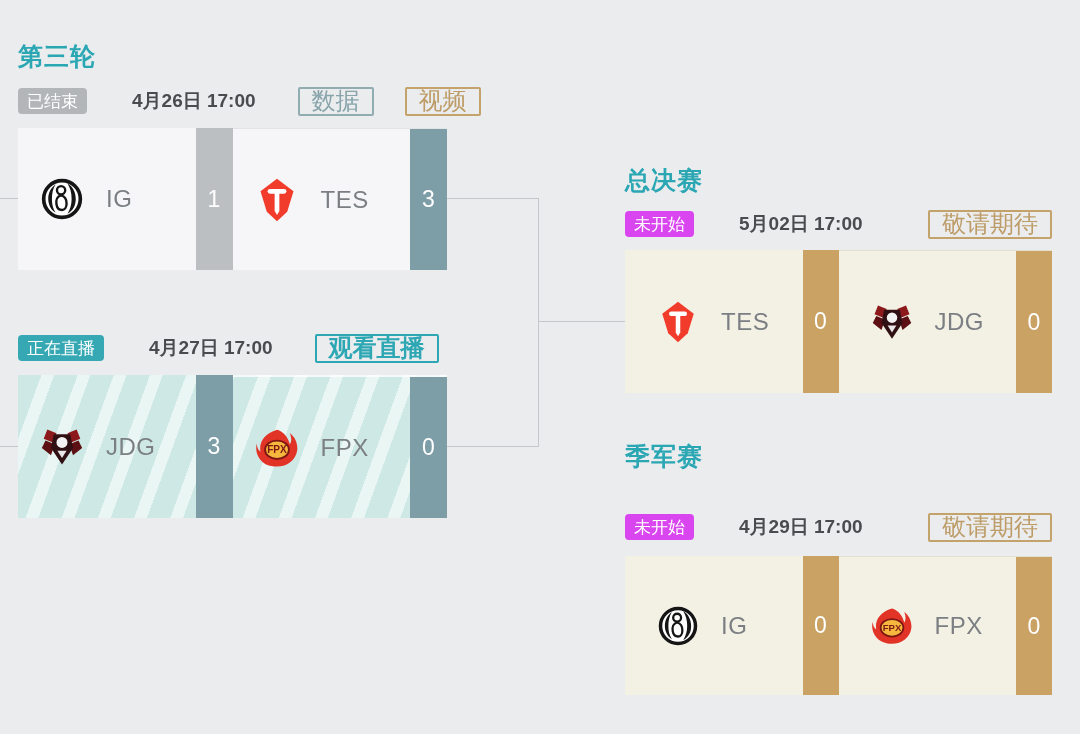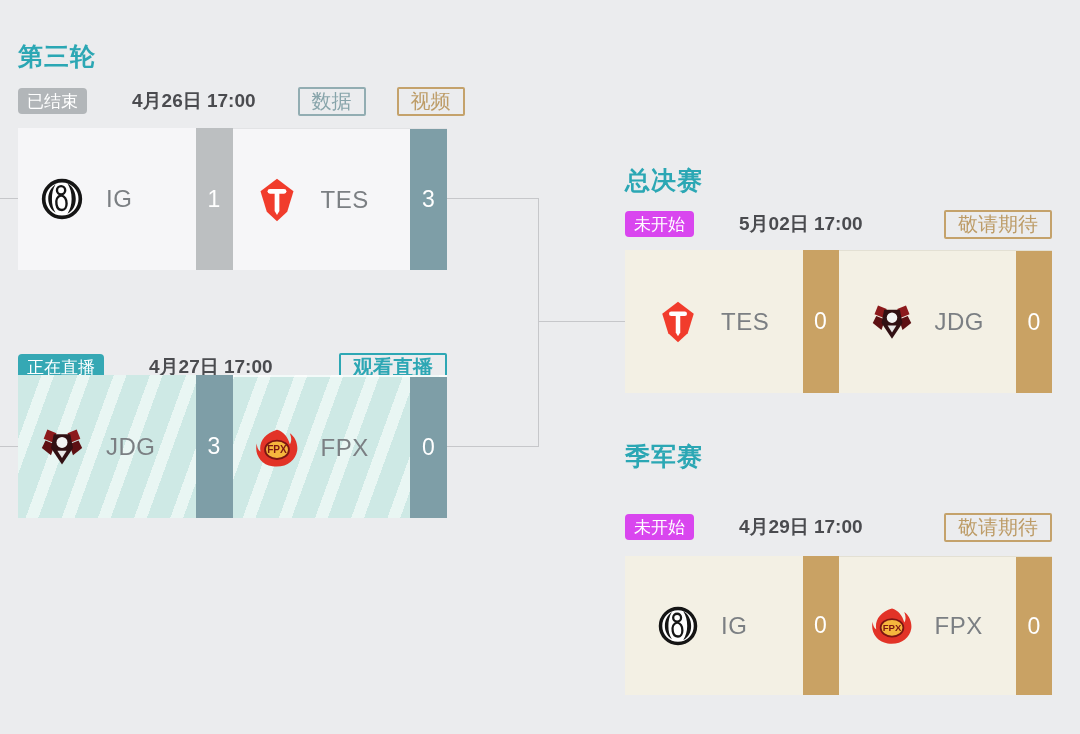--- a/index.html
+++ b/index.html
@@ -10,21 +10,21 @@
 
   .status-row{position:absolute;display:flex;align-items:center;height:30px;gap:21px;}
   .badge{display:inline-flex;align-items:center;height:26px;padding:0 9px;border-radius:4px;
          color:#fff;font-size:17px;white-space:nowrap;}
   .badge.gray{background:#b2b6b9;}
   .badge.teal{background:#35a8b4;}
   .badge.orange{background:#d946ef;}
   .status-date{margin-left:24px;font-size:19px;font-weight:600;color:#4a4b4f;white-space:nowrap;}
   .spacer{flex:1;}
   .btn{display:inline-flex;align-items:center;justify-content:center;height:29px;padding:0 12px;
-       background:transparent;border-radius:2px;font-size:20px;cursor:pointer;white-space:nowrap;box-sizing:border-box;}
+       background:transparent;border-radius:2px;font-size:24px;cursor:pointer;white-space:nowrap;box-sizing:border-box;}
   .btn.muted-teal{border:2px solid #92adb2;color:#87a4aa;}
   .btn.tan{border:2px solid #c4a26b;color:#bd9c67;}
   .btn.teal{border:2px solid #2da7b4;color:#2da7b4;font-weight:600;}
   .btn + .btn{margin-left:10px;}
 
   .match-card{position:absolute;display:flex;flex-direction:row;}
   .match-card.plain{background:#f6f6f8;}
   .match-card.cream{background:#f3f0e4;}
   .match-card.live{background:repeating-linear-gradient(110deg,#cee9e5 0 22px,#e9f6f3 22px 34px);}
   .team-row{position:relative;flex:1;display:flex;align-items:center;}
@@ -112,21 +112,21 @@
       <span class="logo">
           <svg class="logo-svg">
             <use href="#sym-tes"></use>
           </svg>
         </span>
       <span class="team-name">TES</span>
       <span class="score w37 slate">3</span>
     </div>
   </div>
 
-  <div class="status-row" style="left:18px;top:352px;width:429px;justify-content:space-between;">
+  <div class="status-row" style="left:18px;top:333px;width:390px;justify-content:space-between;">
     <span class="badge teal">正在直播</span>
     <span class="status-date">4月27日 17:00</span>
     <span class="spacer"></span>
     <button class="btn teal">观看直播</button>
   </div>
 
   <div class="match-card live" style="left:18px;top:375px;width:429px;height:143px;">
     <div class="team-row">
       <span class="logo">
           <svg class="logo-svg">

